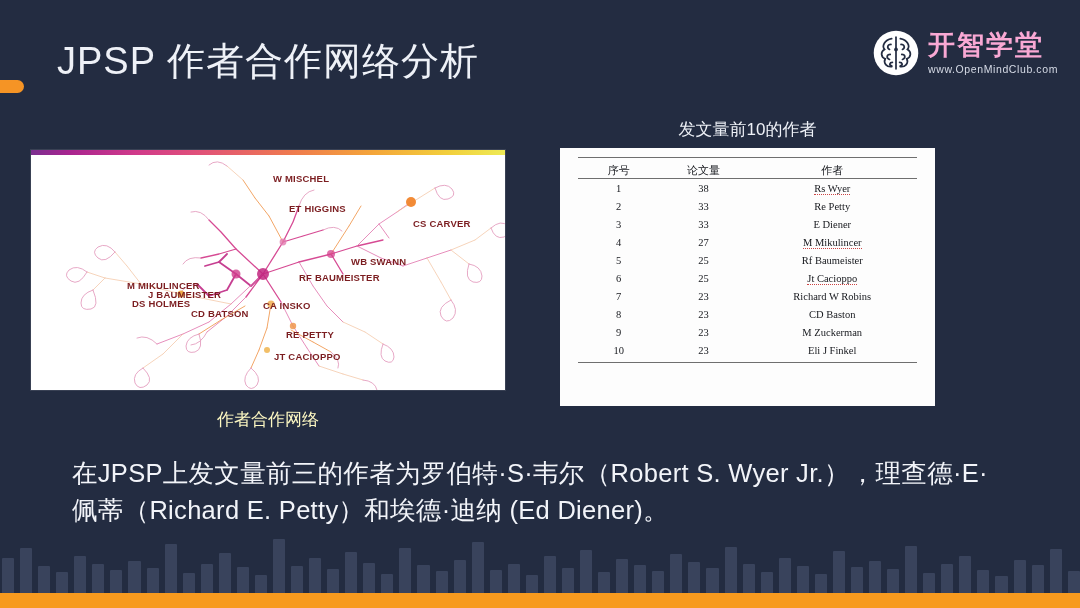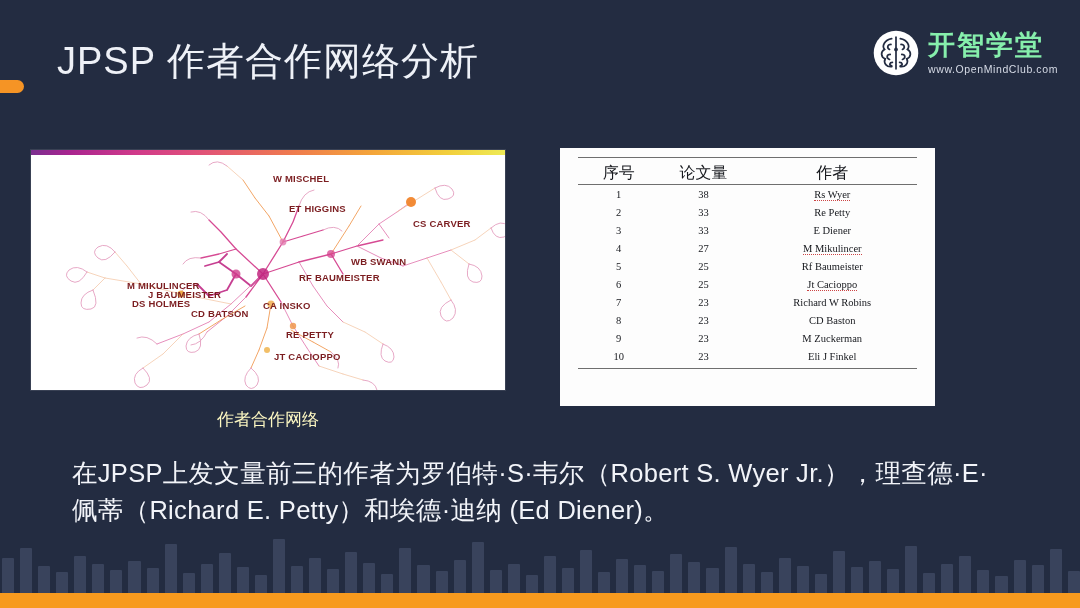--- a/index.html
+++ b/index.html
@@ -57,21 +57,21 @@
     flex: 0 0 auto;
   }
   .logo-text {
     display: flex;
     flex-direction: column;
     align-items: flex-start;
     line-height: 1;
   }
   .logo-name {
     font-size: 27px;
-    color: #86efac;
+    color: #f9a8d4;
     letter-spacing: 2px;
     font-weight: 700;
   }
   .logo-url {
     margin-top: 5px;
     font-size: 10.5px;
     color: #d6dbe6;
     letter-spacing: 0.6px;
   }
 
@@ -137,21 +137,21 @@
   }
   .tbl {
     width: 339px;
     margin: 9px auto 0 auto;
     border-collapse: collapse;
     font-family: "Liberation Serif", "DejaVu Serif", serif;
     color: #16181d;
   }
   .tbl thead th {
     font-family: "Liberation Sans", sans-serif;
-    font-size: 16px;
+    font-size: 11px;
     font-weight: 400;
     padding: 5px 0 0 0;
     border-top: 1.4px solid #6f6f6f;
     border-bottom: 1.4px solid #6f6f6f;
     text-align: center;
   }
   .tbl tbody td {
     font-size: 10.5px;
     padding: 4px 0 3px 0;
     text-align: center;
@@ -331,20 +331,21 @@
         <div class="net-label" style="left: 117px; top: 139px;">J BAUMEISTER</div>
         <div class="net-label" style="left: 101px; top: 148px;">DS HOLMES</div>
         <div class="net-label" style="left: 160px; top: 158px;">CD BATSON</div>
         <div class="net-label" style="left: 232px; top: 150px;">CA INSKO</div>
         <div class="net-label" style="left: 255px; top: 179px;">RE PETTY</div>
         <div class="net-label" style="left: 243px; top: 201px;">JT CACIOPPO</div>
       </div>
   </div>
   <div class="net-caption">作者合作网络</div>
 
+  <div class="table-title">发文量前10的作者</div>
   <div class="table-card">
     <table class="tbl">
       <thead>
         <tr>
           <th class="col-idx">序号</th>
           <th class="col-num">论文量</th>
           <th class="col-auth">作者</th>
         </tr>
       </thead>
       <tbody id="tbl-body">

